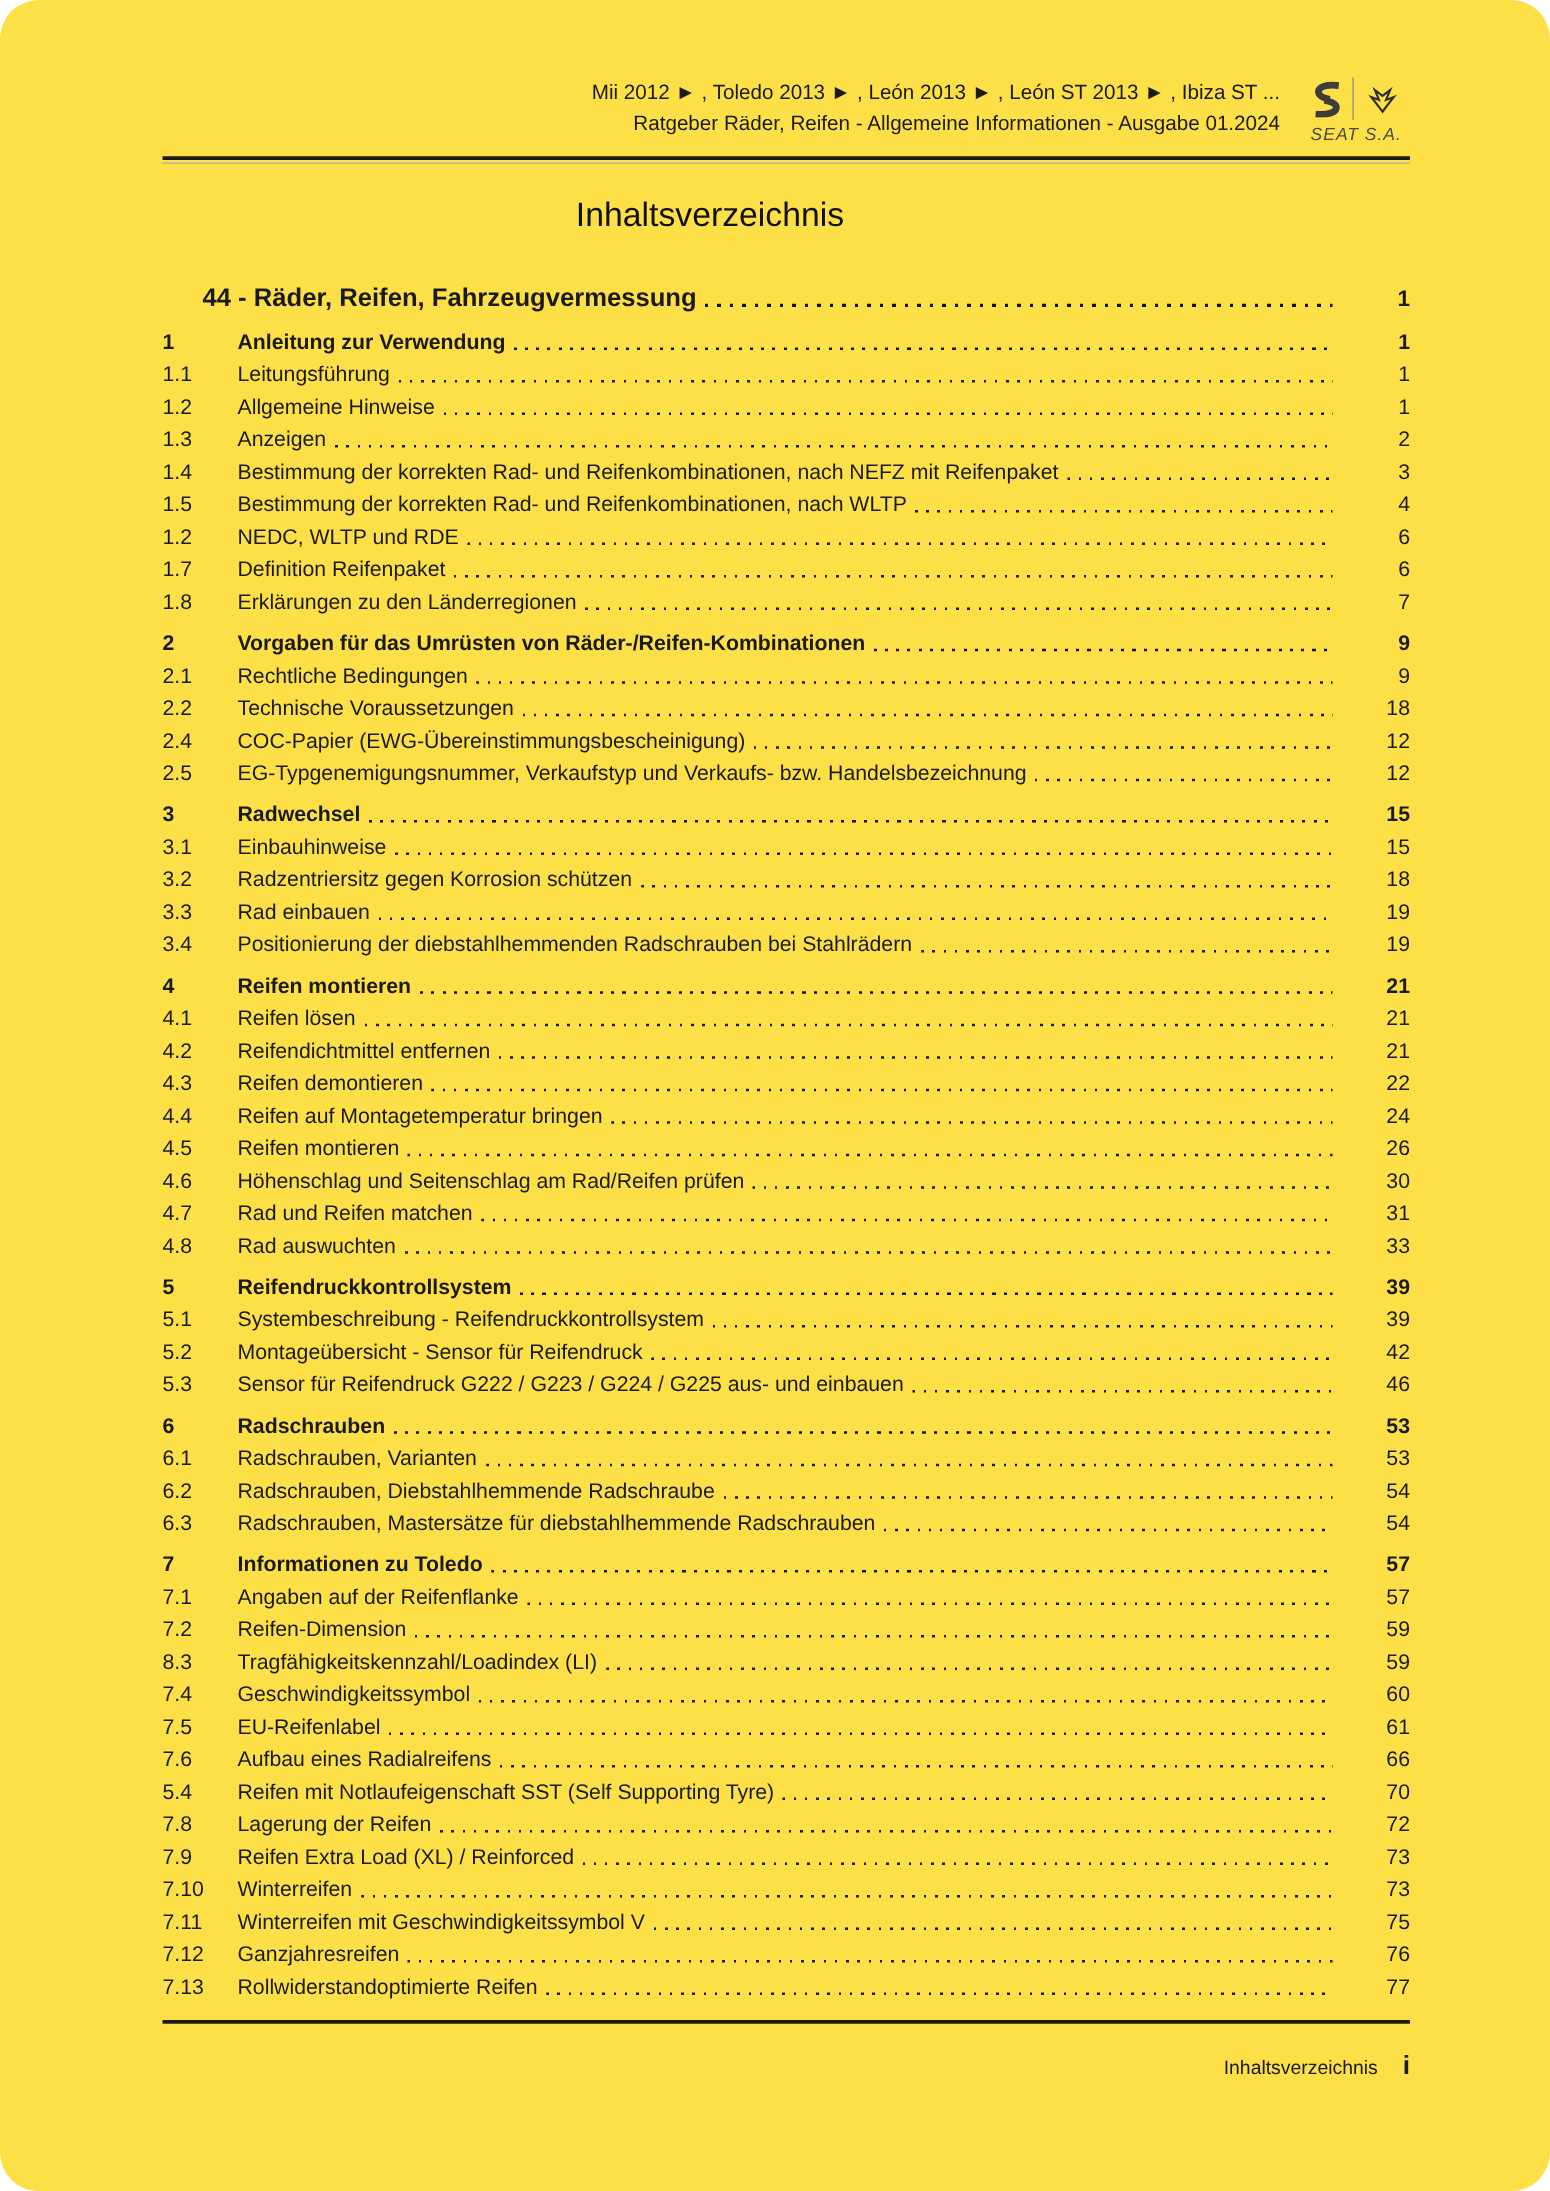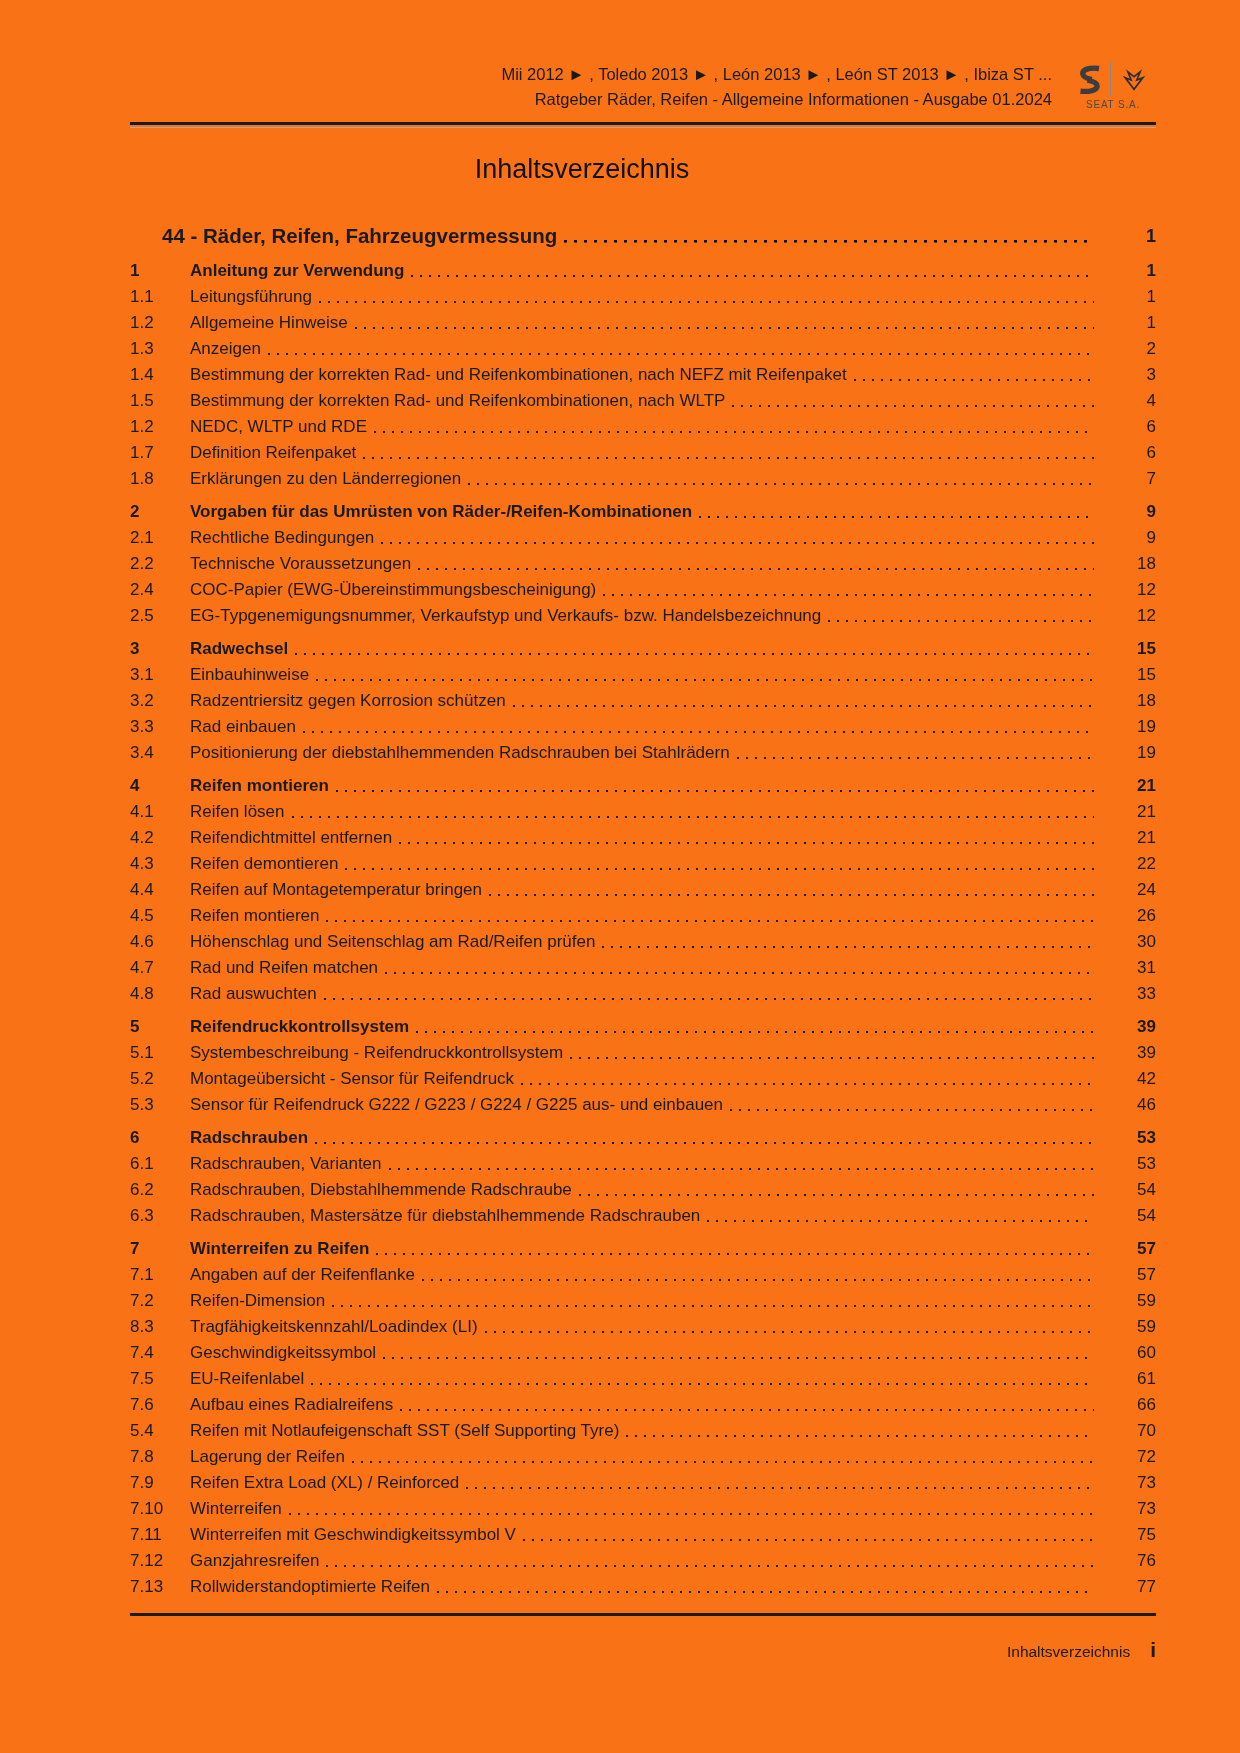--- a/index.html
+++ b/index.html
@@ -1,32 +1,33 @@
 <!DOCTYPE html>
 <html lang="de"><head>
 <meta charset="utf-8">
 <style>
   html,body{margin:0;padding:0;background:#ffffff;}
   .page{
     position:relative;
     width:1240px;height:1753px;
     box-sizing:border-box;
-    padding:62px 84px 0 130px;
-    background:#f97316;
+    padding:62px 112px 0 130px;
+    background:#fde047;
     color:#1a1a1a;
     font-family:"Liberation Sans","DejaVu Sans",sans-serif;
     overflow:hidden;
+    border-radius:31px;
   }
   
   .header{display:flex;justify-content:flex-end;align-items:flex-start;gap:18px;}
   .header-text{text-align:right;font-size:16.5px;line-height:25px;white-space:nowrap;}
   .brand-block{width:86px;flex:none;display:flex;flex-direction:column;align-items:center;margin-top:2px;}
   .logo-row{display:flex;align-items:center;gap:7px;height:30px;}
   .logo-divider{width:1px;height:34px;background:#8a8a8a;}
-  .brand-name{font-size:10px;letter-spacing:.8px;color:#4a4a4a;margin-top:5px;white-space:nowrap;}
+  .brand-name{font-size:14px;letter-spacing:.8px;color:#4a4a4a;margin-top:5px;white-space:nowrap;font-style:italic;}
   .header-rule{margin-top:10px;height:2px;border-top:3px solid #1b1b1b;border-bottom:1px solid #ababab;}
   
   .page-title{
     margin:26px 0 0 0;padding-right:122px;
     text-align:center;font-size:27px;font-weight:400;color:#111;
   }
   
   .toc{margin-top:36px;}
   .chapter-row{display:flex;align-items:flex-end;font-size:20.5px;font-weight:700;line-height:30px;}
   .chapter-label{flex:none;white-space:nowrap;margin-left:32px;}
@@ -346,21 +347,21 @@
 
   <div class="toc-row">
     <span class="num">6.3</span>
     <span class="title">Radschrauben, Mastersätze für diebstahlhemmende Radschrauben</span>
     <span class="leader"></span>
     <span class="pagenum">54</span>
   </div>
 
   <div class="toc-row section">
     <span class="num">7</span>
-    <span class="title">Winterreifen zu Reifen</span>
+    <span class="title">Informationen zu Toledo</span>
     <span class="leader"></span>
     <span class="pagenum">57</span>
   </div>
 
   <div class="toc-row">
     <span class="num">7.1</span>
     <span class="title">Angaben auf der Reifenflanke</span>
     <span class="leader"></span>
     <span class="pagenum">57</span>
   </div>

